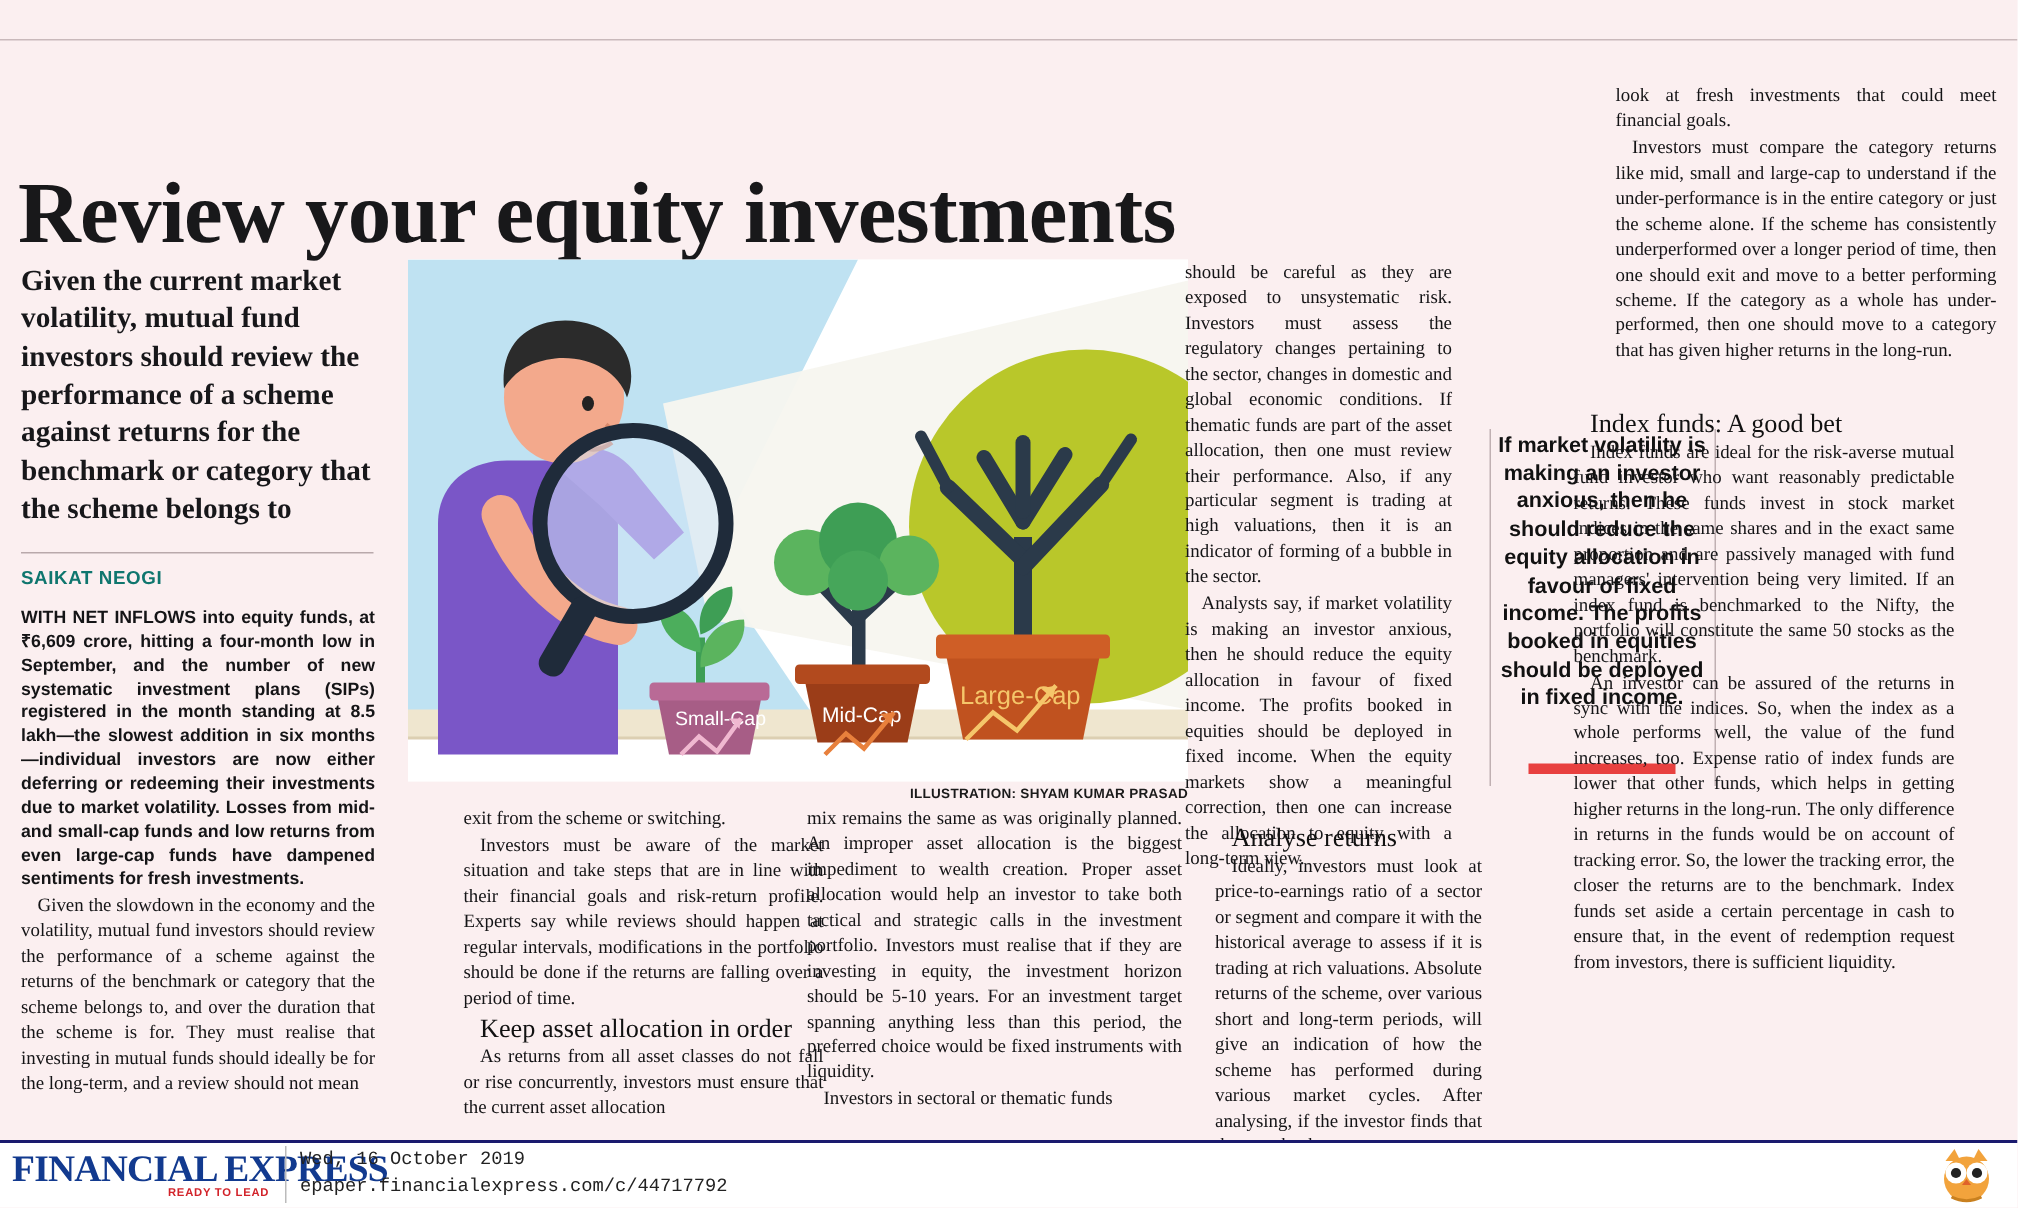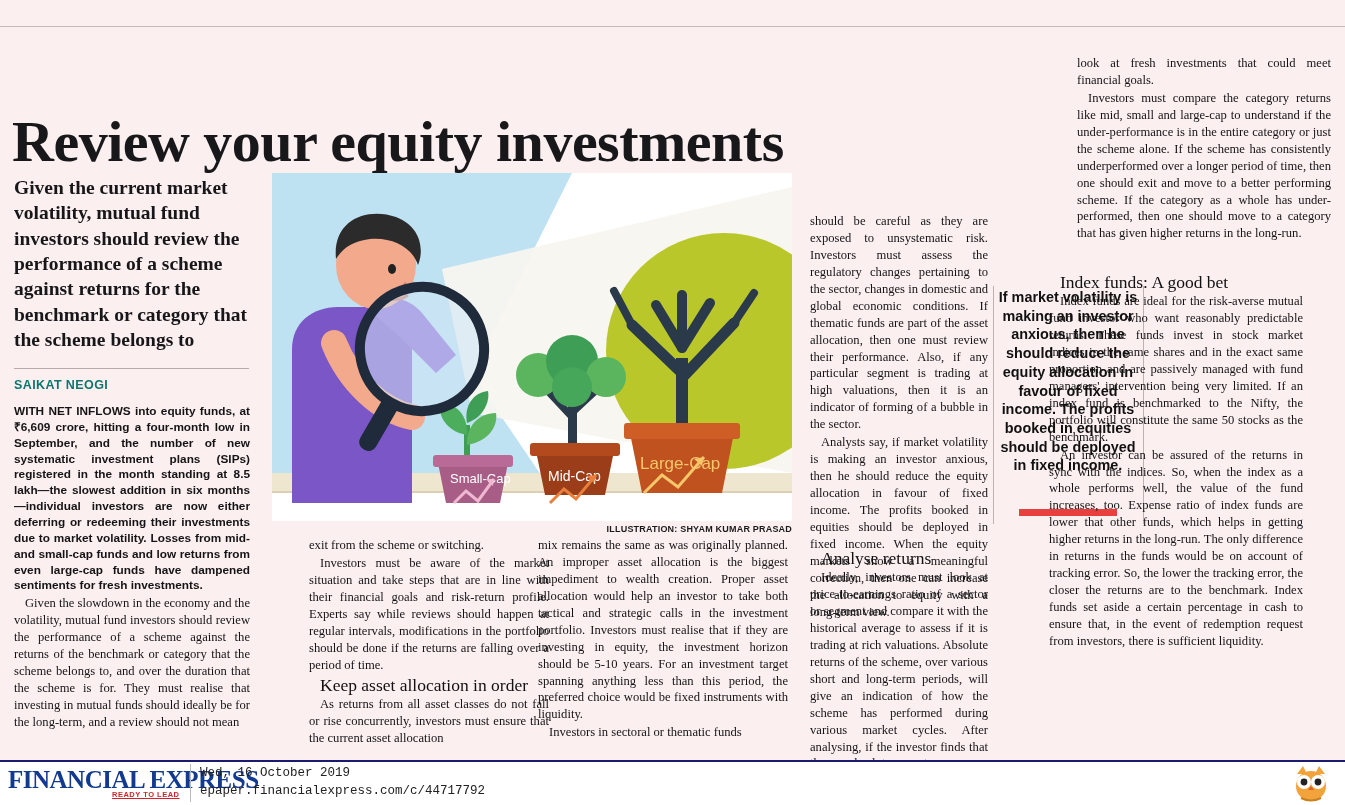--- a/index.html
+++ b/index.html
@@ -71,21 +71,21 @@
     font-weight:bold; font-size:11.8px;
   }
   .subhead {
     font-family:"Liberation Serif", serif;
     font-size:17.5px; font-weight:normal; color:#111;
     margin:9px 0 3px 0; text-indent:0; line-height:1.15;
   }
   #col-left { left:14px; top:404px; width:236px; }
   #col-2 { left:278px; top:537px; width:240px;margin-left:31px; }
   #col-3 { left:538px; top:537px; width:250px; }
-  #col-4 { left:810px; top:173px; width:178px;margin-top:40px; }
+  #col-4 { left:790px; top:173px; width:178px; }
   #col-5a { left:810px; top:548px; width:178px; }
   #col-6 { left:1077px; top:55px; width:254px; }
   #col-6b { left:1049px; top:272px; width:254px; }
 
   
   .illo {
     position:absolute; left:272px; top:173px; width:520px; height:348px;
     overflow:hidden; background:#ffffff;
   }
   .illo-credit {
@@ -114,21 +114,21 @@
     background:#ffffff; border-top:2px solid #1a1a6e;
   }
   .fe-logo {
     position:absolute; left:8px; top:766px;
     font-family:"Liberation Serif", serif;
     font-weight:bold; font-size:25px; letter-spacing:-0.5px; color:#123a8f;
   }
   .fe-tag {
     position:absolute; left:112px; top:790px;
     font-family:"Liberation Sans", sans-serif;
-    font-weight:bold; font-size:7.5px; letter-spacing:0.5px; color:#d2232a;text-decoration:underline;
+    font-weight:bold; font-size:7.5px; letter-spacing:0.5px; color:#d2232a;
   }
   .fe-sep {
     position:absolute; left:190px; top:764px; width:1px; height:38px; background:#bbb;
   }
   .fe-date {
     position:absolute; left:200px; top:766px;
     font-family:"Liberation Mono", monospace;
     font-size:12.5px; color:#222;
   }
   .fe-url {

